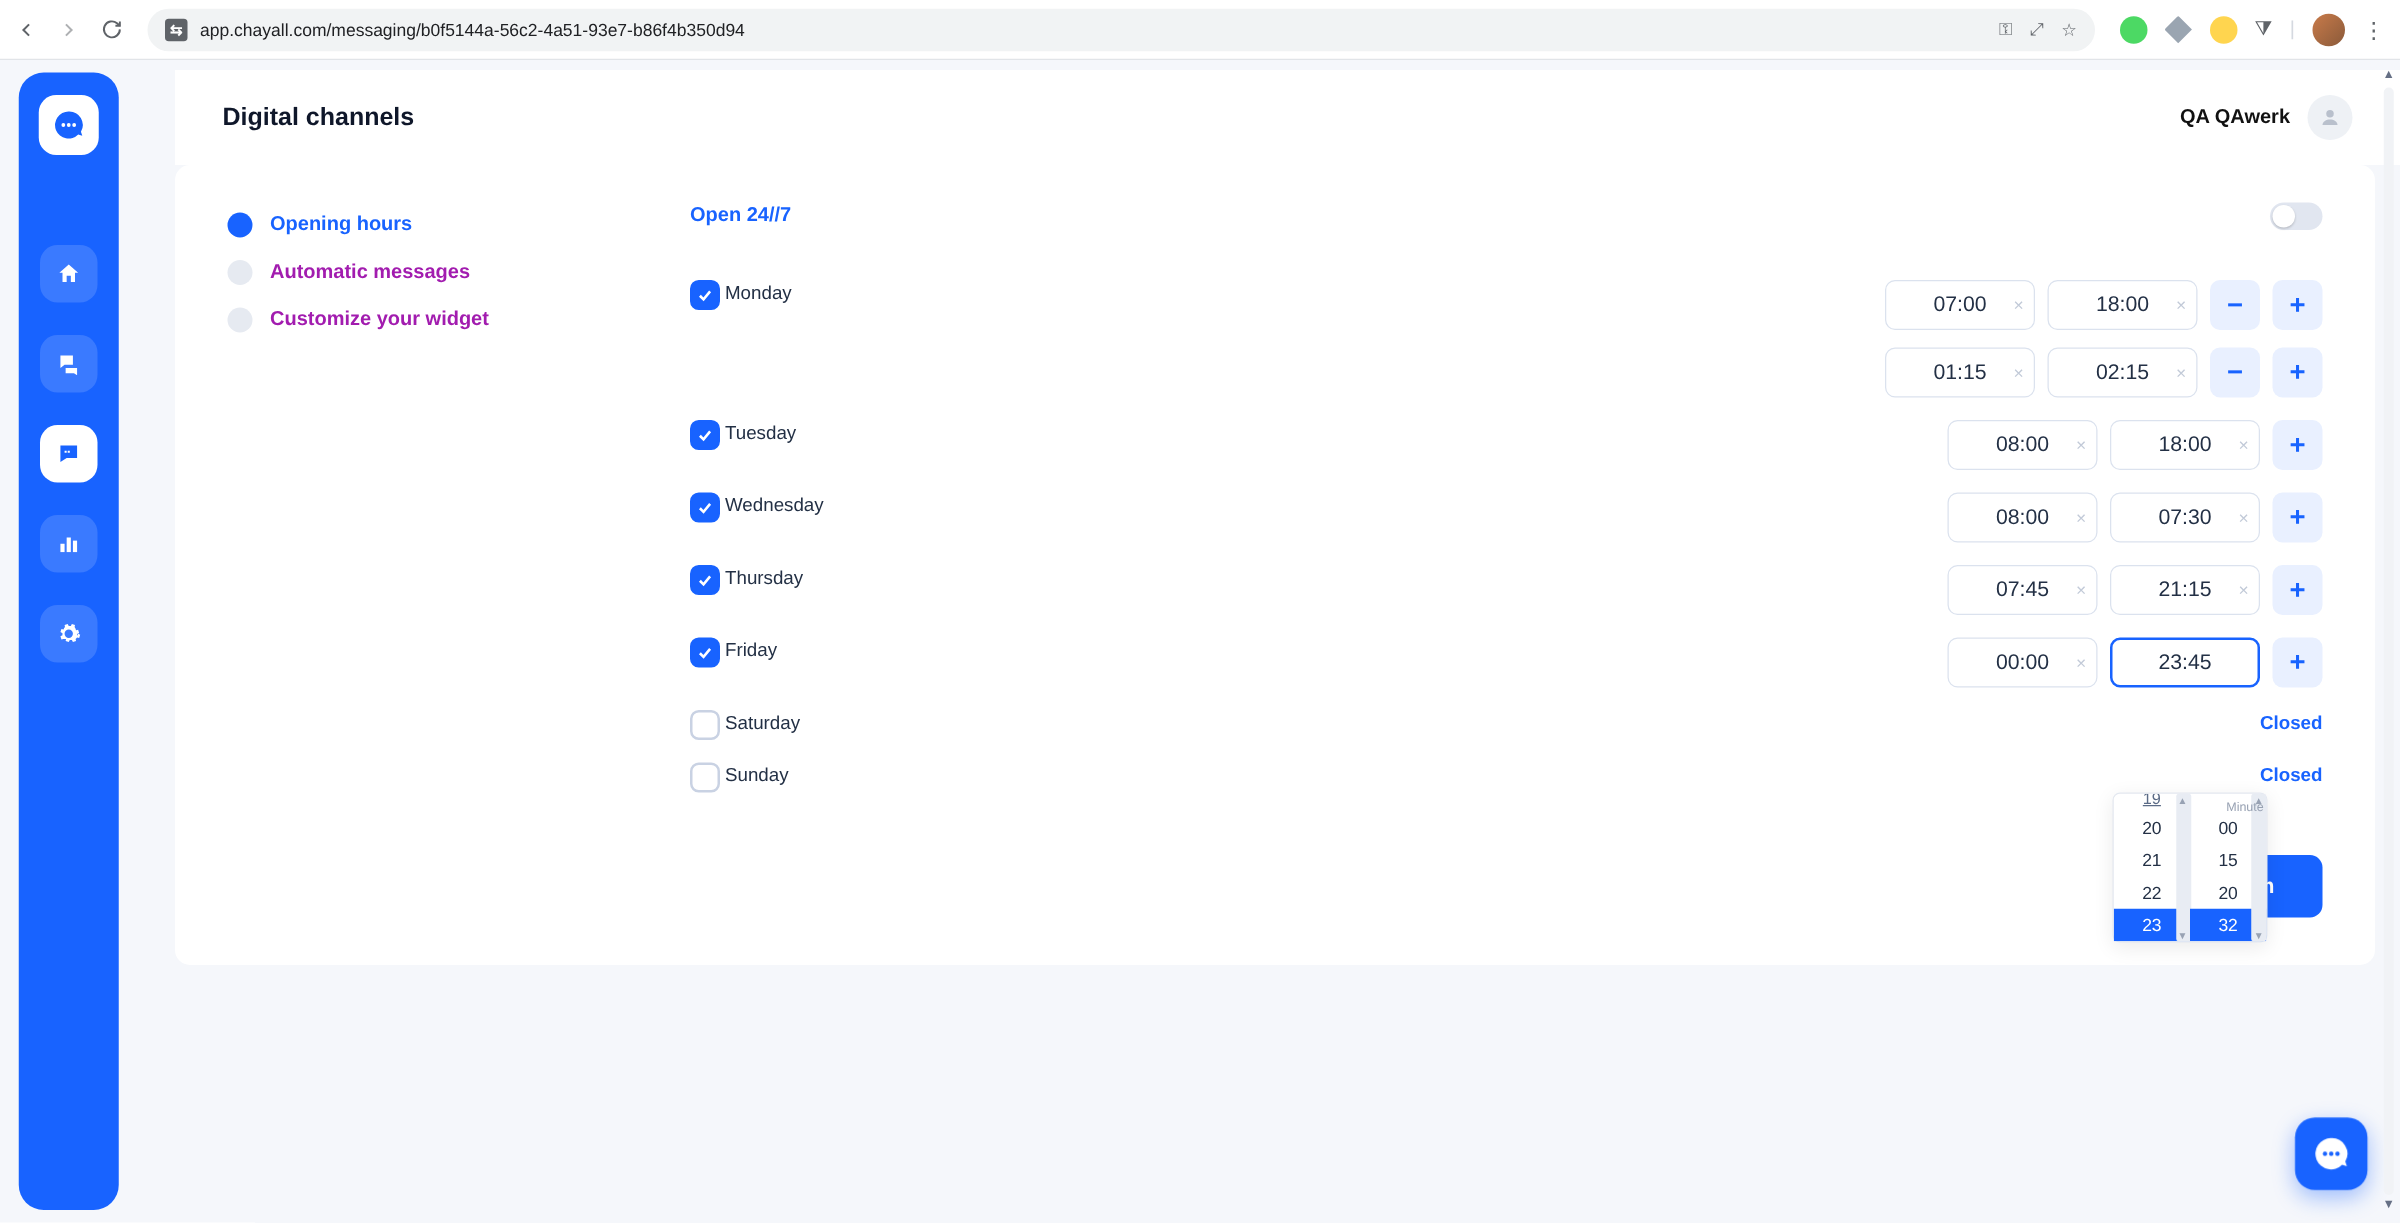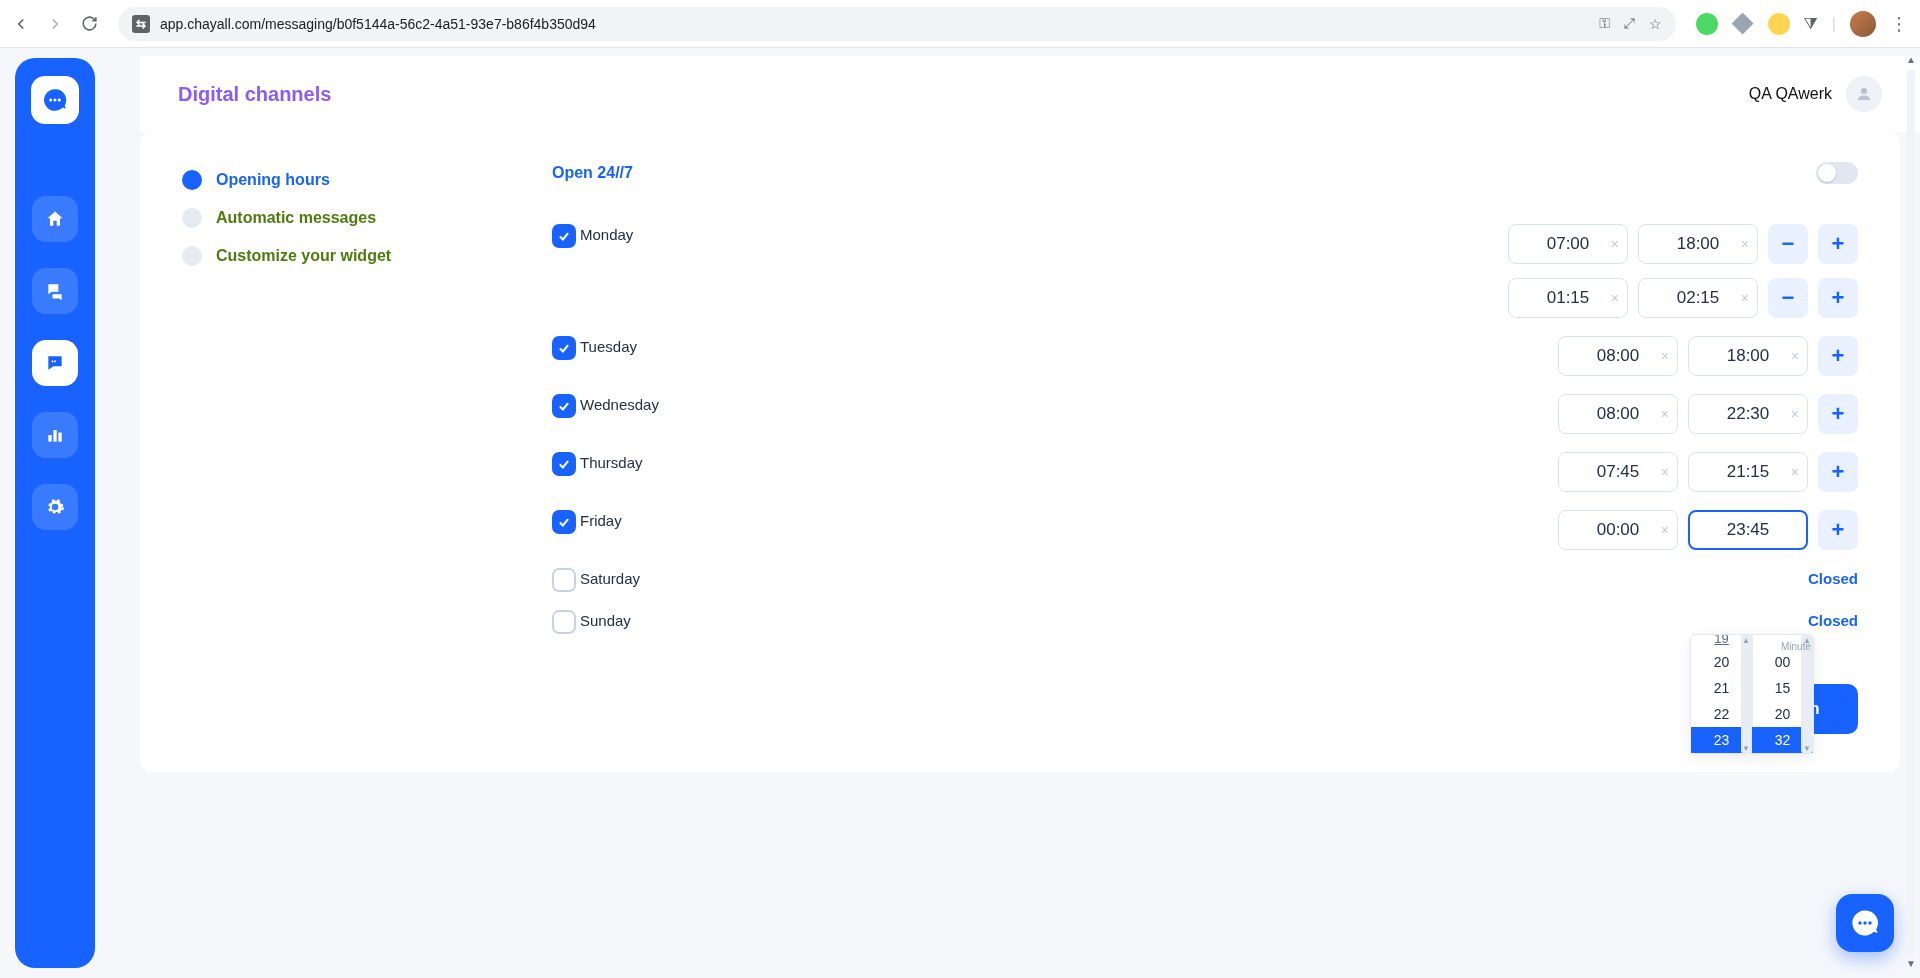--- a/index.html
+++ b/index.html
@@ -19,35 +19,35 @@
 
 .app { display: flex; height: calc(100vh - 48px); }
 .sidebar { width: 100px; background: transparent; padding: 10px 0 10px 10px; display: flex; flex-direction: column; align-items: center; }
 .sidebar-inner { width: 80px; background: #1863ff; border-radius: 20px; height: 100%; display: flex; flex-direction: column; align-items: center; padding: 18px 0; gap: 12px; }
 .logo { width: 48px; height: 48px; background: #fff; border-radius: 14px; display: flex; align-items: center; justify-content: center; color: #1863ff; font-weight: 800; font-size: 22px; margin-bottom: 60px; }
 .side-btn { width: 46px; height: 46px; border-radius: 14px; background: rgba(255,255,255,0.15); display: flex; align-items: center; justify-content: center; color: #fff; cursor: pointer; margin-bottom: 14px; }
 .side-btn.active { background: #fff; color: #1863ff; }
 
 .main { flex: 1; display: flex; flex-direction: column; }
 .header { height: 76px; background: #fff; display: flex; align-items: center; justify-content: space-between; padding: 0 38px; margin-left: 40px; margin-top: 8px; }
-.header h1 { font-size: 20px; font-weight: 700; color: #8b5cf6; }
+.header h1 { font-size: 20px; font-weight: 700; color: #0f172a; }
 .user-block { display: flex; align-items: center; gap: 14px; }
-.user-block .name { font-weight: 400; font-size: 16px; color: #111; }
+.user-block .name { font-weight: 700; font-size: 16px; color: #111; }
 .user-block .avatar-grey { width: 36px; height: 36px; border-radius: 50%; background: #eef1f5; display: flex; align-items: center; justify-content: center; color: #b9c0cc; }
 
 .content { flex: 1; overflow: auto; padding: 0 20px 20px 40px; position: relative; }
 .card { background: #fff; border-radius: 12px; padding: 30px 42px 40px 42px; min-height: 640px; position: relative; }
 
 .card-grid { display: flex; gap: 40px; }
 .steps { width: 330px; padding-top: 8px; }
 .step { display: flex; align-items: center; gap: 14px; margin-bottom: 18px; font-size: 16px; font-weight: 600; cursor: pointer; }
 .step .dot { width: 20px; height: 20px; border-radius: 50%; background: #e6eaf1; }
 .step .dot.active { background: #1863ff; }
 .step-label.active { color: #1863ff; }
-.step-label.pending { color: #4d7c0f; text-align: right; }
+.step-label.pending { color: #a21caf; text-align: right; }
 
 .panel { flex: 1; }
 .row-top { display: flex; justify-content: space-between; align-items: center; margin-bottom: 40px; }
 .row-top .lbl { color: #1863ff; font-weight: 600; font-size: 16px; }
 .switch { width: 42px; height: 22px; background: #e1e6f0; border-radius: 12px; position: relative; cursor: pointer; }
 .switch::after { content: ''; position: absolute; width: 18px; height: 18px; background: #fff; border-radius: 50%; top: 2px; left: 2px; box-shadow: 0 1px 2px rgba(0,0,0,.2); }
 
 .day-row { display: flex; align-items: flex-start; margin-bottom: 18px; gap: 4px; position: relative; }
 .chk { width: 24px; height: 24px; border-radius: 7px; border: 2px solid #1863ff; background: #1863ff; display: flex; align-items: center; justify-content: center; color: #fff; cursor: pointer; flex-shrink: 0; }
 .chk.empty { background: #fff; border-color: #c9d2e3; }
@@ -273,21 +273,21 @@
                   </svg>
                 </div>
               <div class="day-name">Wednesday</div>
               <div class="times">
                 <div class="time-set">
                   <div class="time-input">
                       <span>08:00</span>
                       <span class="clear">×</span>
                     </div>
                   <div class="time-input">
-                      <span>22:30</span>
+                      <span>07:30</span>
                       <span class="clear">×</span>
                     </div>
                   <div class="sq-btn">+</div>
                 </div>
               </div>
             </div>
 
             <div class="day-row">
               <div class="chk">
                   <svg width="14" height="14" viewBox="0 0 24 24" fill="none" stroke="#fff" stroke-width="3.5">

